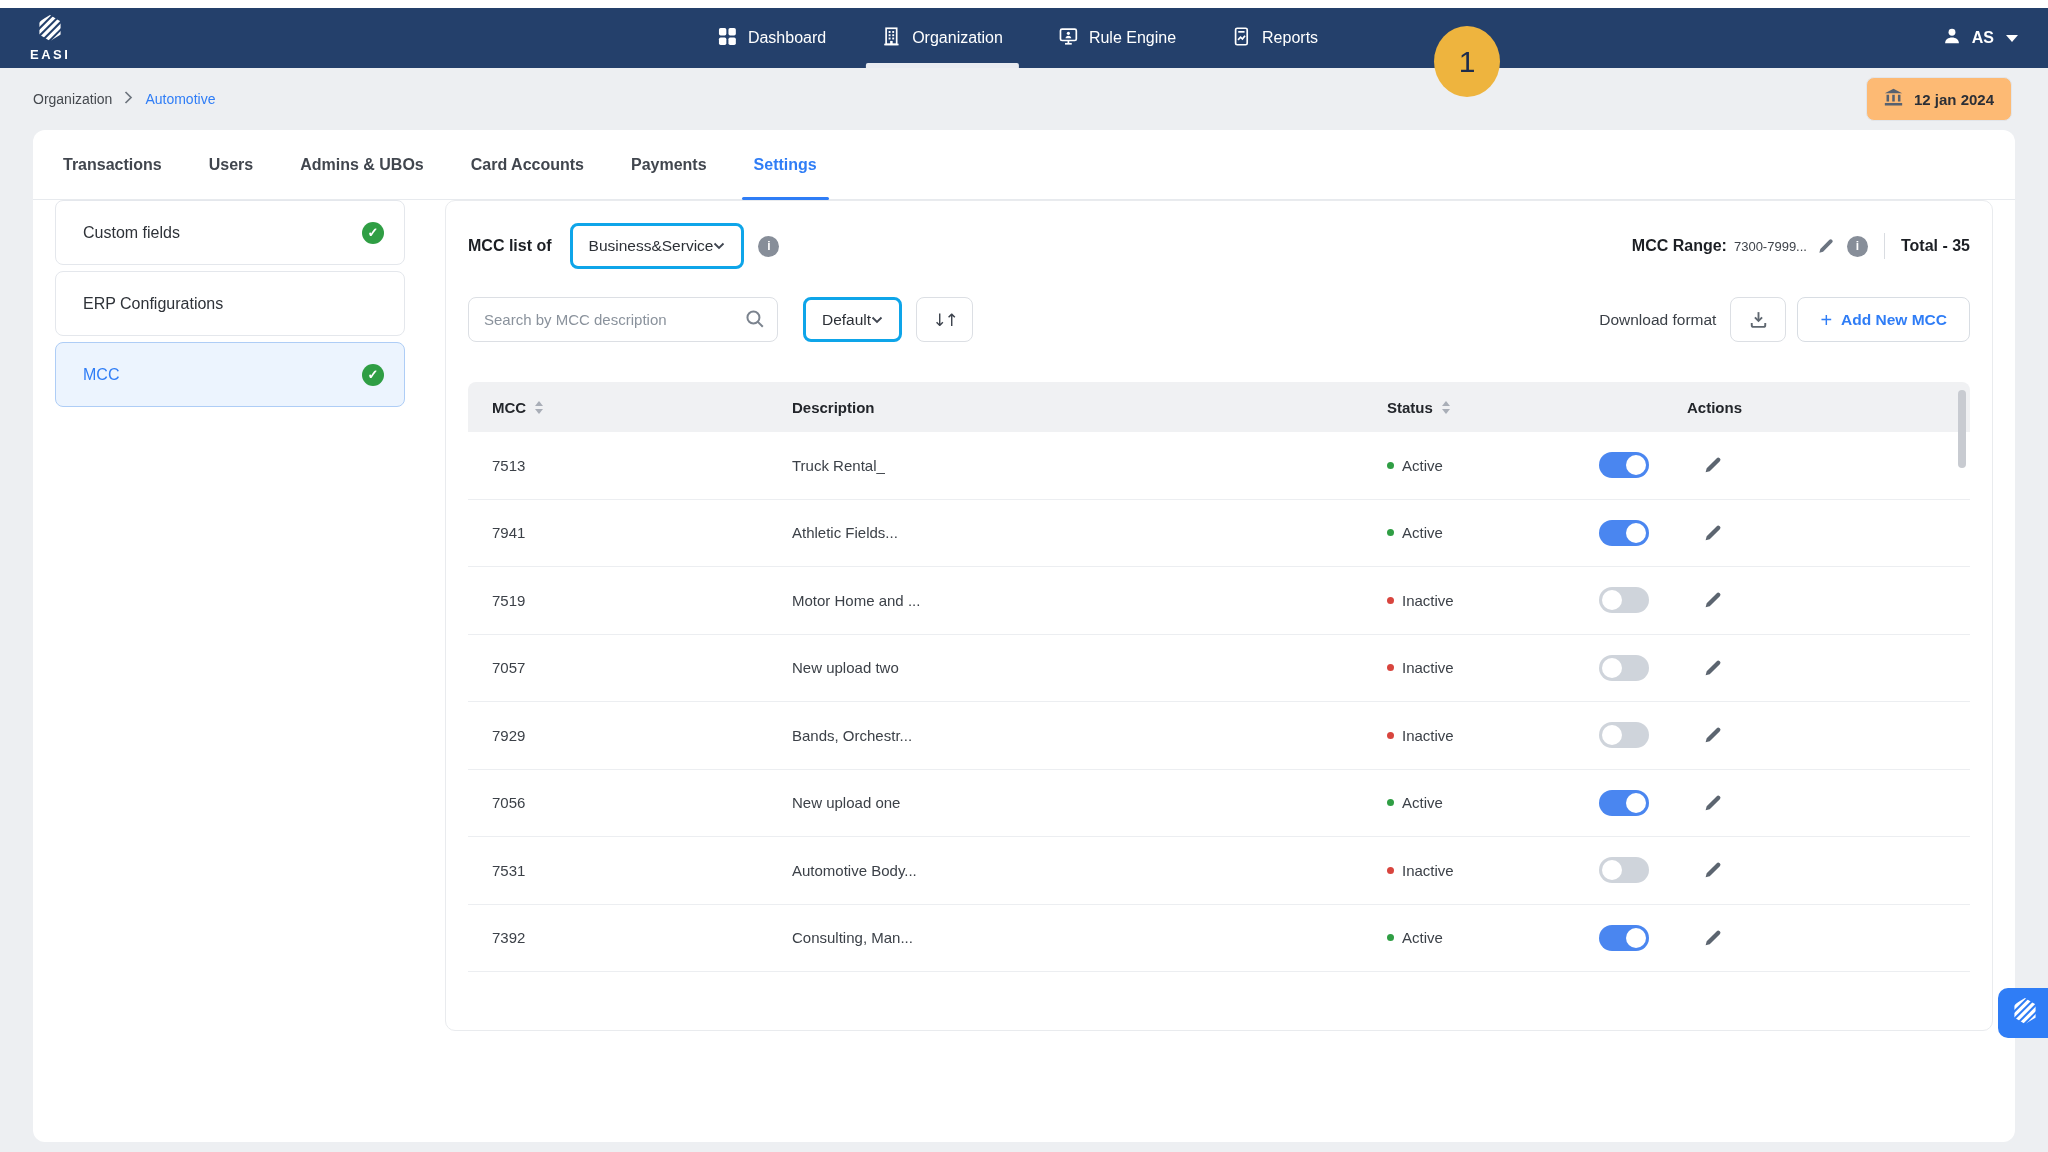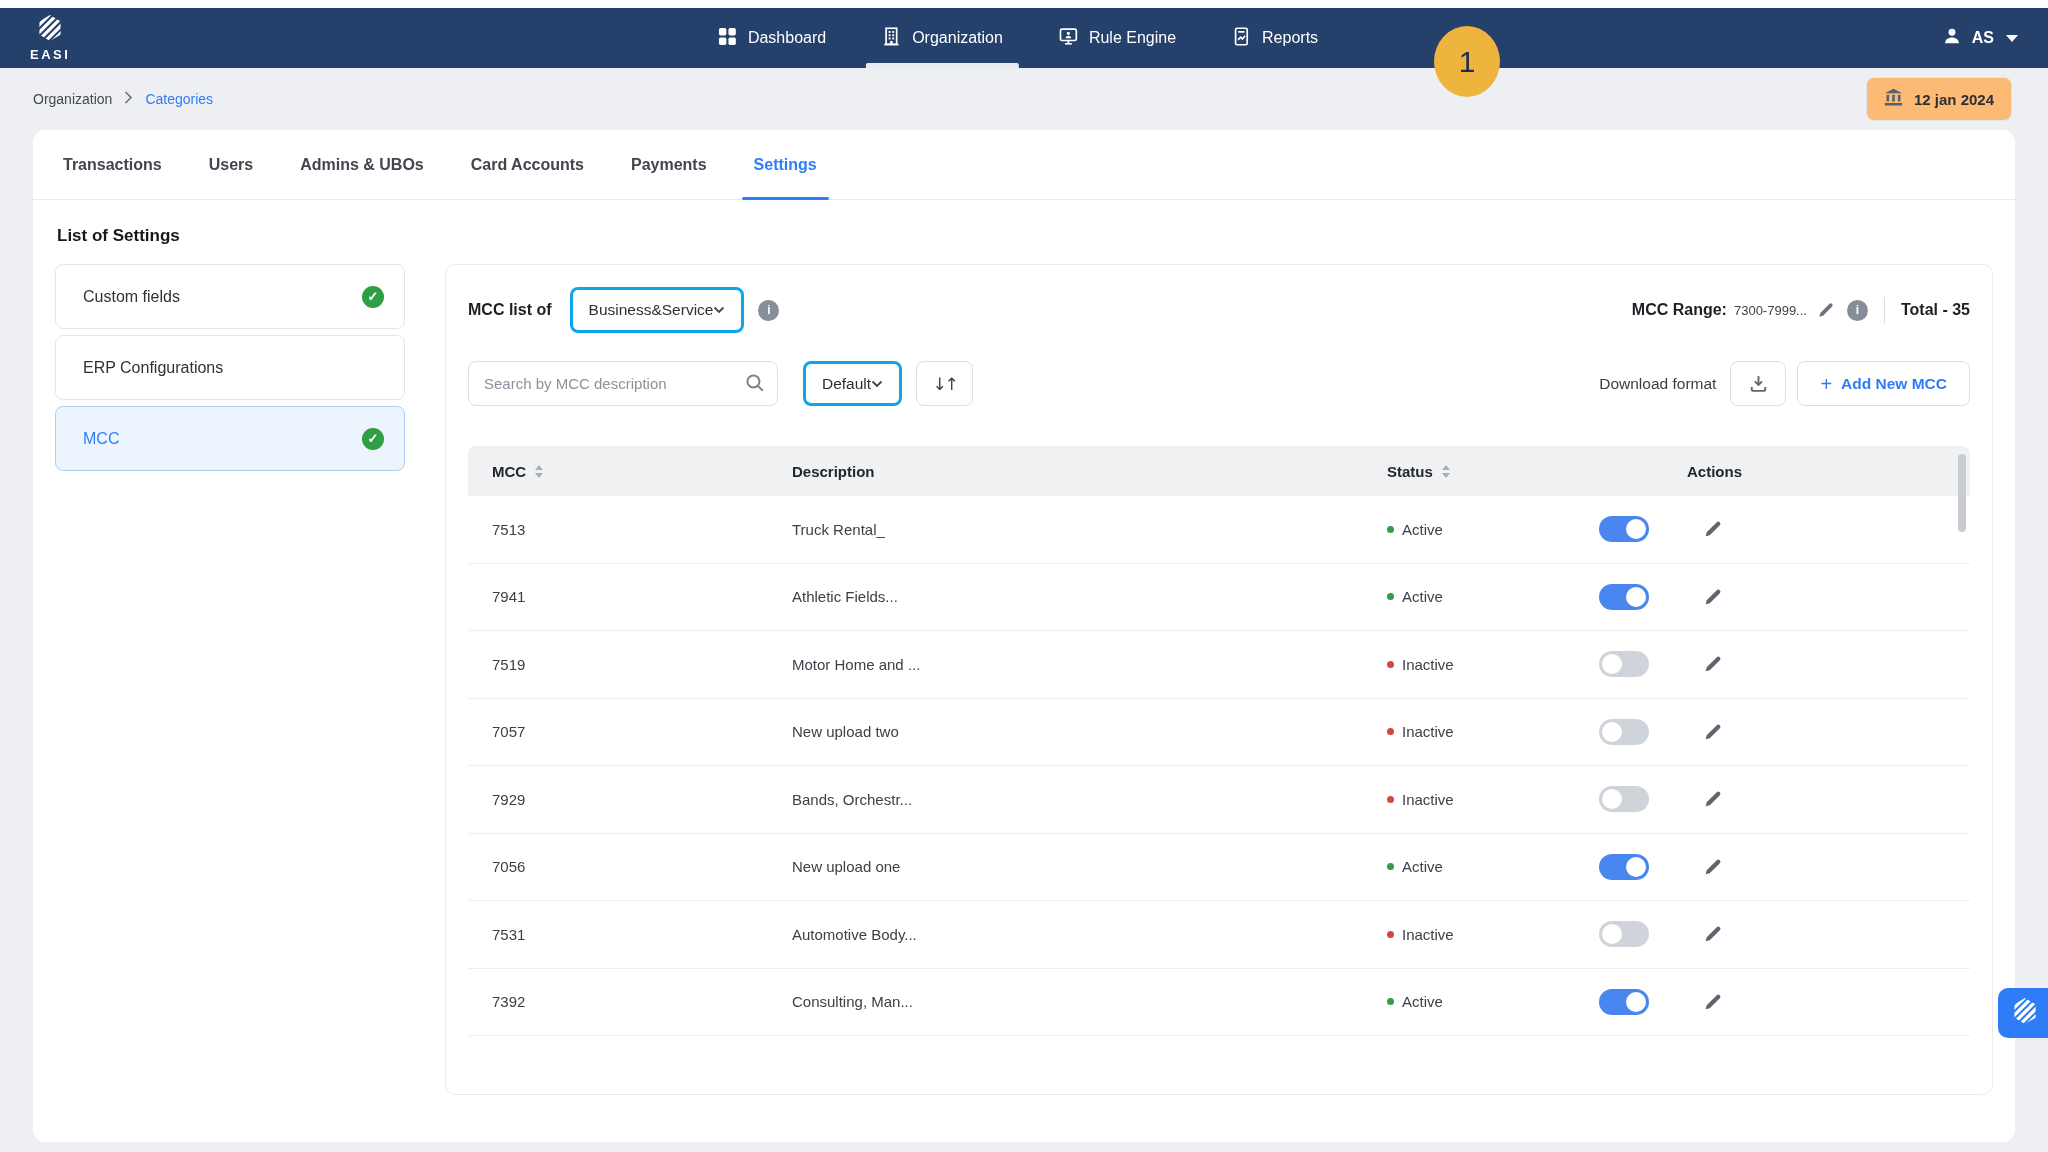--- a/index.html
+++ b/index.html
@@ -190,21 +190,21 @@
 <div class="step-badge">1</div>
 
 <div class="sub-bar">
   <div class="breadcrumb">
     <span class="crumb">Organization</span>
     <span>
       <svg width="9" height="13" viewBox="0 0 9 13" fill="none" stroke="#6d747d" stroke-width="1.7">
           <polyline points="1.5,1 7,6.5 1.5,12"></polyline>
         </svg>
     </span>
-    <span class="crumb link">Categories</span>
+    <span class="crumb link">Automotive</span>
   </div>
   <button class="date-button">
     <span>
       <svg width="19" height="19" viewBox="0 0 18 18" fill="#566170">
         <polygon points="9,0.8 17.2,5 0.8,5"></polygon>
         <rect x="2.4" y="6.4" width="2.4" height="6.4"></rect>
           <rect x="7.8" y="6.4" width="2.4" height="6.4"></rect>
           <rect x="13.2" y="6.4" width="2.4" height="6.4"></rect>
         <rect x="0.8" y="14.2" width="16.4" height="2.4"></rect>
       </svg>
@@ -217,21 +217,20 @@
 
   <div class="tab-strip">
     <div class="tab">Transactions</div>
     <div class="tab">Users</div>
     <div class="tab">Admins &amp; UBOs</div>
     <div class="tab">Card Accounts</div>
     <div class="tab">Payments</div>
     <div class="tab active">Settings</div>
   </div>
 
-  <div class="list-heading">List of Settings</div>
 
   <div class="content-row">
 
     <div class="settings-list">
       <div class="settings-item">
         <span>Custom fields</span>
         <span class="check-badge">✓</span>
       </div>
       <div class="settings-item">
         <span>ERP Configurations</span>

